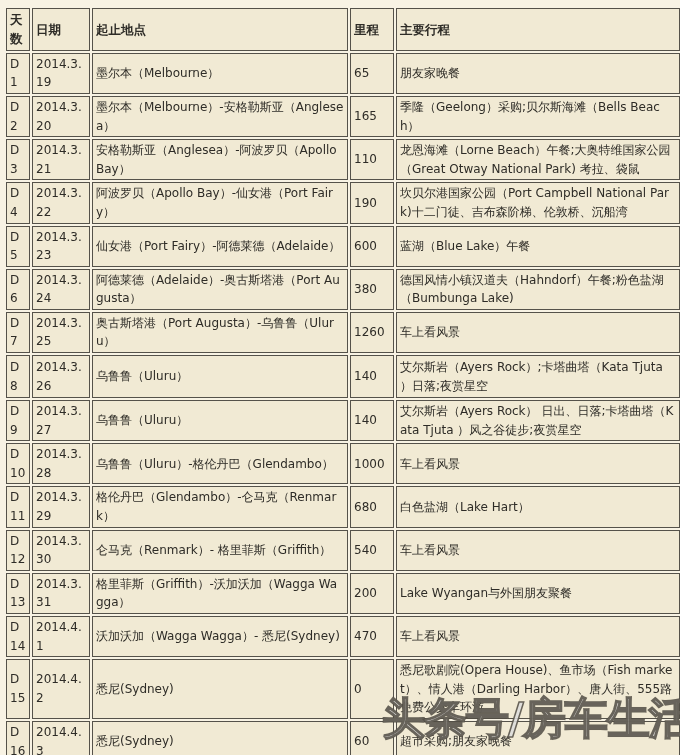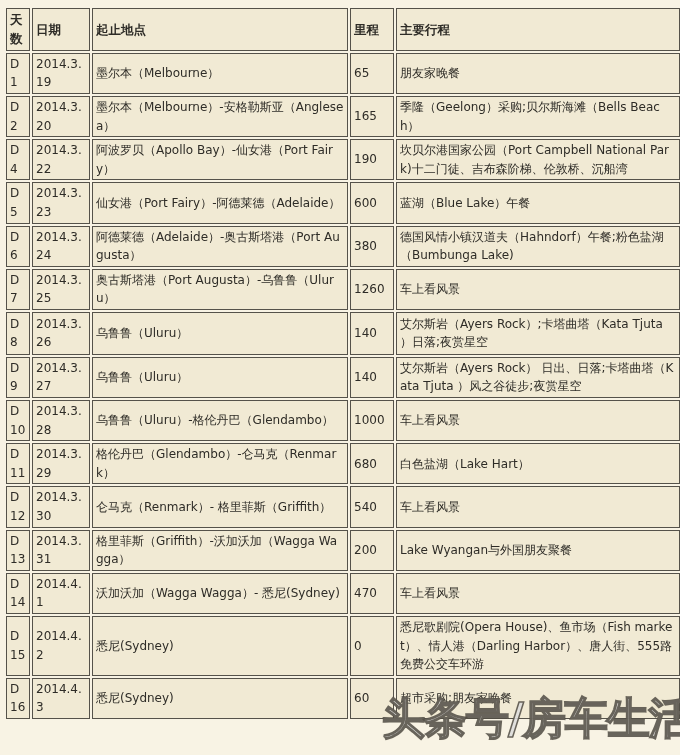--- a/index.html
+++ b/index.html
@@ -81,20 +81,27 @@
         <td>墨尔本（Melbourne）</td>
         <td>65</td>
         <td>朋友家晚餐</td>
       </tr>
       <tr style="height: 36px;">
         <td>D2</td>
         <td>2014.3.20</td>
         <td>墨尔本（Melbourne）-安格勒斯亚（Anglesea）</td>
         <td>165</td>
         <td>季隆（Geelong）采购;贝尔斯海滩（Bells Beach）</td>
+      </tr>
+      <tr style="height: 39px;">
+        <td>D3</td>
+        <td>2014.3.21</td>
+        <td>安格勒斯亚（Anglesea）-阿波罗贝（Apollo Bay）</td>
+        <td>110</td>
+        <td>龙恩海滩（Lorne Beach）午餐;大奥特维国家公园（Great Otway National Park) 考拉、袋鼠</td>
       </tr>
       <tr style="height: 39px;">
         <td>D4</td>
         <td>2014.3.22</td>
         <td>阿波罗贝（Apollo Bay）-仙女港（Port Fairy）</td>
         <td>190</td>
         <td>坎贝尔港国家公园（Port Campbell National Park)十二门徒、吉布森阶梯、伦敦桥、沉船湾</td>
       </tr>
       <tr style="height: 26px;">
         <td>D5</td>

